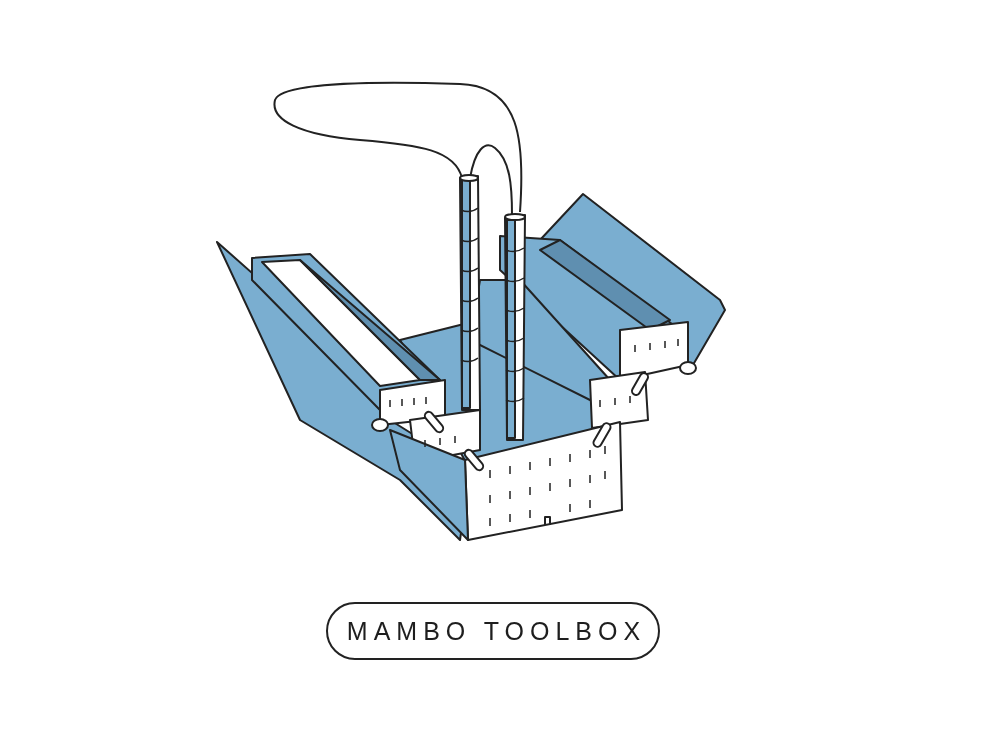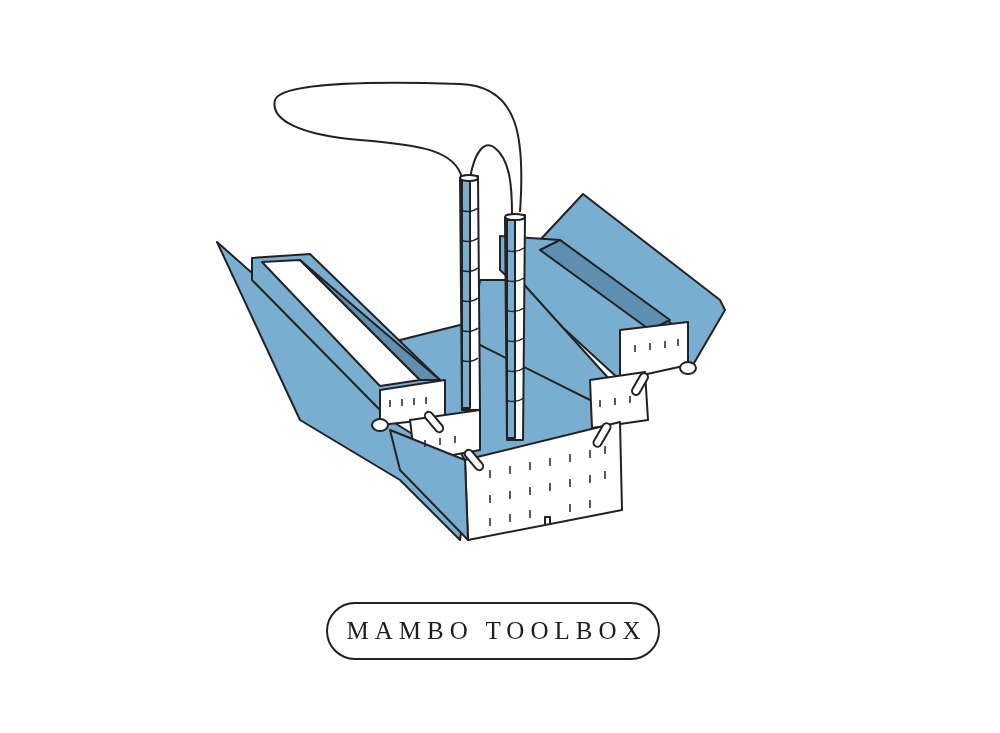--- a/index.html
+++ b/index.html
@@ -1,19 +1,19 @@
 <!DOCTYPE html>
 <html><head>
 <meta charset="utf-8">
 <style>
   html,body{margin:0;padding:0;background:#ffffff;}
   body{width:1000px;height:733px;position:relative;overflow:hidden;font-family:"DejaVu Sans",sans-serif;}
   #art{position:absolute;left:0;top:0;width:1000px;height:733px;}
   .label-pill{position:absolute;left:326px;top:602px;width:334px;height:58px;border:2.5px solid #222;border-radius:30px;box-sizing:border-box;display:flex;align-items:center;justify-content:center;}
-  .label-text{font-family:Liberation Serif, serif;font-size:25px;letter-spacing:6px;color:#1e1e1e;font-weight:normal;margin-left:7px;}
+  .label-text{font-family:Liberation Sans, sans-serif;font-size:25px;letter-spacing:6px;color:#1e1e1e;font-weight:normal;margin-left:7px;}
 </style>
 </head>
 <body>
 
 <svg id="art" viewBox="0 0 1000 733" xmlns="http://www.w3.org/2000/svg">
   <g stroke="#222" stroke-width="2" stroke-linejoin="round" fill="none">
 
     <path d="M462 178 C455 150,420 145,360 140 C300 135,270 120,275 100 C282 80,400 82,460 84 C520 86,525 140,520 212"></path>
     <path d="M470 178 C475 150,485 140,495 148 C510 160,512 185,512 215"></path>
 

